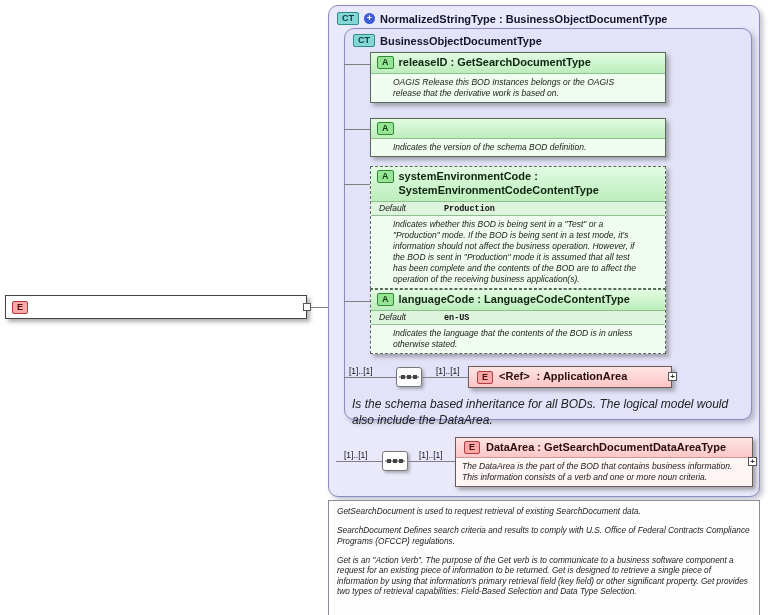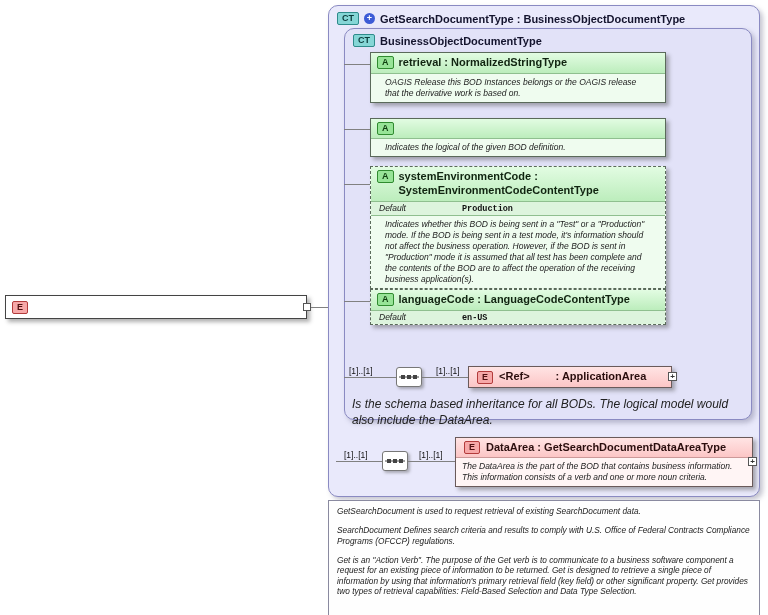--- a/index.html
+++ b/index.html
@@ -10,76 +10,76 @@
   .badge-e{background:#F7A8A8;border-color:#B23B3B;color:#501010;}
   .badge-a{background:#97E497;border-color:#2F8B2F;color:#0F3F0F;}
   .badge-ct{background:#85D6D6;border-color:#2E8B8B;color:#0B3C3C;}
   .plus-circle{width:11px;height:11px;border-radius:50%;background:#3C5BD6;color:#fff;font-size:9px;font-weight:bold;display:inline-flex;align-items:center;justify-content:center;line-height:1;flex-shrink:0;}
   .type-box{background:#E9E9FB;border:1px solid #8A8AC2;border-radius:10px;box-shadow:3px 3px 5px rgba(90,90,120,.35);}
   .type-box.inner{background:#E2E2F8;}
   .type-header{display:flex;align-items:center;gap:5px;font-weight:bold;font-size:11px;color:#14142E;}
   .attr{width:296px;border:1px solid #5A6A5A;box-shadow:3px 3px 4px rgba(80,80,80,.45);background:#EFFCEF;}
   .attr.dashed{border-style:dashed;}
   .attr-header{display:flex;align-items:flex-start;gap:5px;padding:3px 6px;background:linear-gradient(180deg,#E2FCE2,#BCEDBC);font-weight:bold;font-size:11px;color:#102410;overflow-wrap:anywhere;line-height:1.25;}
-  .attr-default{display:flex;align-items:baseline;gap:36px;padding:1px 8px;background:#DDF4DD;border-top:1px solid #8FBF8F;font-size:8.5px;}
+  .attr-default{display:flex;align-items:baseline;gap:18px;padding:1px 8px;background:#DDF4DD;border-top:1px solid #8FBF8F;font-size:8.5px;}
   .attr-default .lbl{font-style:italic;color:#222;}
   .attr-default .val{font-family:"Liberation Mono",monospace;font-weight:bold;font-size:8.5px;color:#111;padding-left:20px;}
-  .attr-anno{padding:3px 14px;border-top:1px solid #8FBF8F;font-size:8.5px;font-style:italic;line-height:1.3;color:#222;}
+  .attr-anno{padding:3px 22px;border-top:1px solid #8FBF8F;font-size:8.5px;font-style:italic;line-height:1.3;color:#222;}
   .elem{border:1px solid #6A5A5A;box-shadow:3px 3px 4px rgba(80,80,80,.45);background:#FFF5F5;}
   .elem-header{display:flex;align-items:center;gap:6px;padding:3px 8px;background:linear-gradient(180deg,#FFE4E4,#FCC6C6);font-weight:bold;font-size:11px;color:#2A0E0E;line-height:1.2;}
   .elem-anno{padding:3px 6px;border-top:1px solid #CC9999;font-size:8.5px;font-style:italic;line-height:1.3;color:#222;}
   .hline{border-top:1px solid #808080;height:0;}
   .card{font-size:8.5px;color:#111;white-space:nowrap;}
   .seq{width:26px;height:20px;background:#fff;border:1px solid #777;border-radius:3px;box-shadow:2px 2px 3px rgba(80,80,80,.4);display:flex;align-items:center;justify-content:center;}
   .expander{width:9px;height:9px;background:#fff;border:1px solid #555;font-size:8px;line-height:7px;text-align:center;color:#333;font-weight:bold;}
   .handle{width:8px;height:8px;background:#fff;border:1px solid #555;}
   .note{font-size:12px;font-style:italic;line-height:1.3;color:#222;}
   .rootbox{display:flex;align-items:center;gap:7px;background:#fff;border:1px solid #444;box-shadow:3px 3px 4px rgba(80,80,80,.45);padding:0 6px;font-weight:bold;font-size:11px;color:#111;}
-  .ref-type{margin-left:20px;}
+  .ref-type{margin-left:1px;}
   .docbox{background:#FEFEFE;border:1px solid #8A8AA0;padding:5px 8px;font-size:8.3px;font-style:italic;line-height:1.25;color:#222;overflow:hidden;}
   .docbox p{margin:0 0 9px 0;}
 </style>
 </head>
 <body>
 
 <div id="canvas">
 
   <div class="abs type-box" style="left:328px;top:5px;width:432px;height:492px;">
     <div class="type-header" style="position:absolute;left:8px;top:6px;">
       <span class="badge badge-ct">CT</span>
       <span class="plus-circle">+</span>
-      <span>GetSearchDocumentType : BusinessObjectDocumentType</span>
+      <span>NormalizedStringType : BusinessObjectDocumentType</span>
     </div>
   </div>
 
   <div class="abs type-box inner" style="left:344px;top:28px;width:408px;height:392px;">
     <div class="type-header" style="position:absolute;left:8px;top:5px;">
       <span class="badge badge-ct">CT</span>
       <span>BusinessObjectDocumentType</span>
     </div>
   </div>
 
   <div class="abs hline" style="left:344px;top:64px;width:26px;"></div>
   <div class="abs hline" style="left:344px;top:129px;width:26px;"></div>
   <div class="abs hline" style="left:344px;top:184px;width:26px;"></div>
   <div class="abs hline" style="left:344px;top:301px;width:26px;"></div>
 
   <div class="abs attr" style="left:370px;top:52px;">
     <div class="attr-header">
       <span class="badge badge-a">A</span>
-      <span>retrieval : NormalizedStringType</span>
+      <span>releaseID : GetSearchDocumentType</span>
     </div>
     <div class="attr-anno">OAGIS Release this BOD Instances belongs or the OAGIS release that the derivative work is based on.</div>
   </div>
 
   <div class="abs attr" style="left:370px;top:118px;">
     <div class="attr-header">
       <span class="badge badge-a">A</span>
     </div>
-    <div class="attr-anno">Indicates the logical of the given BOD definition.</div>
+    <div class="attr-anno">Indicates the version of the schema BOD definition.</div>
   </div>
 
   <div class="abs attr dashed" style="left:370px;top:166px;">
     <div class="attr-header">
       <span class="badge badge-a">A</span>
       <span>systemEnvironmentCode : SystemEnvironmentCodeContentType</span>
     </div>
     <div class="attr-default">
       <span class="lbl">Default</span>
       <span class="val">Production</span>
@@ -89,20 +89,21 @@
 
   <div class="abs attr dashed" style="left:370px;top:289px;">
     <div class="attr-header">
       <span class="badge badge-a">A</span>
       <span>languageCode : LanguageCodeContentType</span>
     </div>
     <div class="attr-default">
       <span class="lbl">Default</span>
       <span class="val">en-US</span>
     </div>
+    <div class="attr-anno">Indicates the language that the contents of the BOD is in unless otherwise stated.</div>
   </div>
 
   <div class="abs hline" style="left:344px;top:377px;width:52px;"></div>
   <div class="abs card" style="left:349px;top:366px;">[1]..[1]</div>
   <div class="abs seq" style="left:396px;top:367px;">
     <svg width="20" height="12" viewBox="0 0 20 12">
       <line x1="0" y1="6" x2="20" y2="6" stroke="#444" stroke-width="1" stroke-dasharray="2,1"></line>
       <rect x="2" y="4" width="4" height="4" fill="#444"></rect>
       <rect x="8" y="4" width="4" height="4" fill="#444"></rect>
       <rect x="14" y="4" width="4" height="4" fill="#444"></rect>

